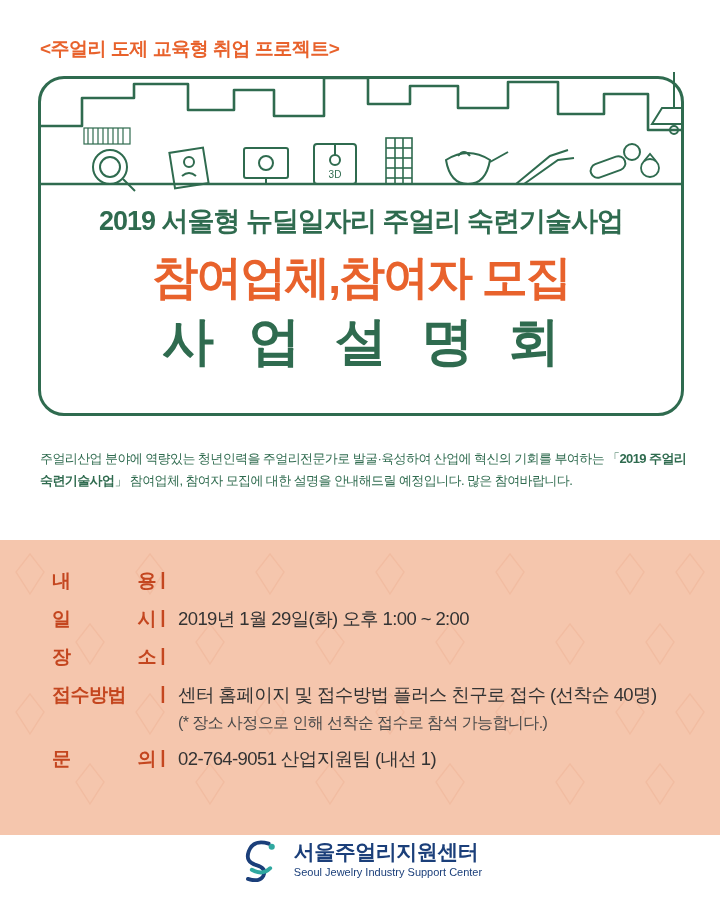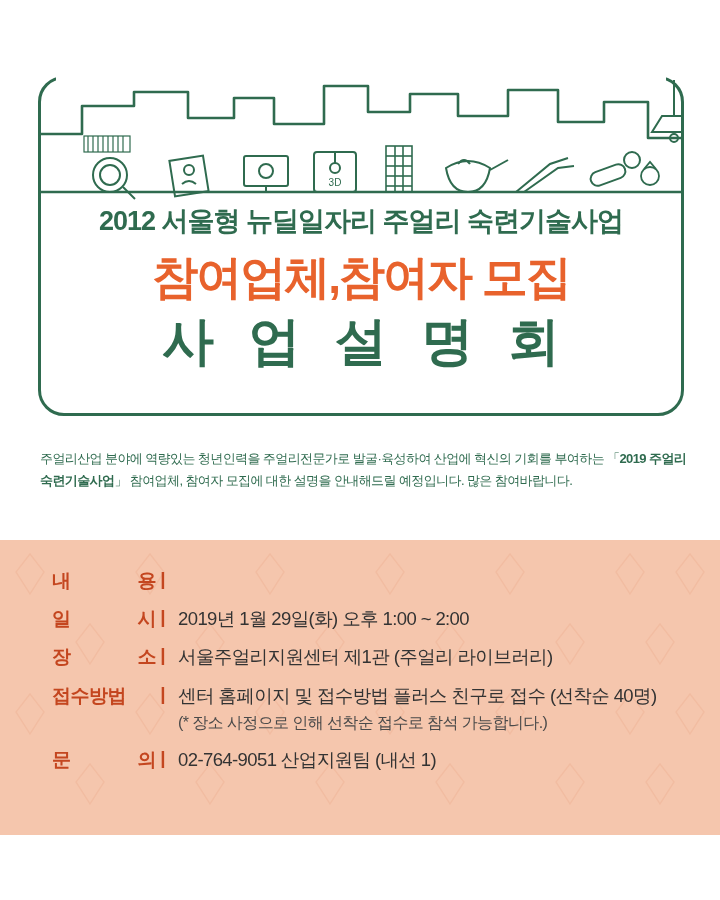--- a/index.html
+++ b/index.html
@@ -22,21 +22,21 @@
     font-size: 19px;
     font-weight: bold;
     color: #e8622c;
     letter-spacing: -0.5px;
     white-space: nowrap;
   }
 
   
   .illus {
     position: absolute;
-    top: 72px; left: 38px;
+    top: 64px; left: 38px;
     width: 646px; height: 135px;
   }
   .illus svg { display: block; }
 
   
   .titlebox {
     position: absolute;
     top: 76px; left: 38px;
     width: 646px; height: 340px;
     border: 3px solid #2f6b4f;
@@ -160,20 +160,21 @@
     color: #1b3f7a;
     letter-spacing: 0px;
     margin-top: 2px;
   }
 </style>
 </head>
 <body>
 
 <div class="poster">
 
+  <div class="tagline">&lt;주얼리 도제 교육형 취업 프로젝트&gt;</div>
 
   <div class="titlebox"></div>
 
   <div class="illus">
     <svg width="646" height="135" viewBox="0 0 646 135" fill="none" xmlns="http://www.w3.org/2000/svg">
 
       <rect x="18" y="-6" width="610" height="18" fill="#ffffff"></rect>
 
       <path d="M0 120 L0 62 L44 62 L44 34 L96 34 L96 20 L150 20 L150 46 L196 46 L196 26 L236 26 L236 52 L286 52 L286 14 L330 14 L330 40 L372 40 L372 22 L420 22 L420 44 L470 44 L470 18 L520 18 L520 50 L566 50 L566 30 L610 30 L610 66 L646 66" stroke="#2f6b4f" stroke-width="2.6" fill="none" stroke-linejoin="round"></path>
 
@@ -250,21 +251,21 @@
       </g>
 
       <g stroke="#2f6b4f" stroke-width="1.8" fill="none">
         <circle cx="612" cy="104" r="9"></circle>
         <path d="M606 97 l6 -7 l6 7"></path>
       </g>
     </svg>
   </div>
 
   <div class="title-inner">
-    <div class="t-line1">2012 서울형 뉴딜일자리 주얼리 숙련기술사업</div>
+    <div class="t-line1">2019 서울형 뉴딜일자리 주얼리 숙련기술사업</div>
     <div class="t-line2">참여업체,참여자 모집</div>
     <div class="t-line3">사 업 설 명 회</div>
   </div>
 
   <div class="para">
     <span>주얼리산업 분야에 역량있는 청년인력을 주얼리전문가로 발굴·육성하여 산업에 혁신의 기회를 부여하는 「</span><b>2019 주얼리 숙련기술사업</b><span>」 참여업체, 참여자 모집에 대한 설명을 안내해드릴 예정입니다. 많은 참여바랍니다.</span>
   </div>
 
   <div class="infoband">
     <svg class="gems" width="720" height="295" viewBox="0 0 720 295" xmlns="http://www.w3.org/2000/svg">
@@ -324,21 +325,20 @@
         <div class="bar">|</div>
         <div class="val">2019년 1월 29일(화) 오후 1:00 ~ 2:00</div>
       </div>
 
       <div class="row">
         <div class="lbl">
           <span class="sp">장</span>
             <span class="sp">소</span>
         </div>
         <div class="bar">|</div>
-        <div class="val">서울주얼리지원센터 제1관 (주얼리 라이브러리)</div>
       </div>
 
       <div class="row">
         <div class="lbl">
           <span class="sp">접수방법</span>
         </div>
         <div class="bar">|</div>
         <div class="val">
           <span>센터 홈페이지 및 접수방법 플러스 친구로 접수 (선착순 40명)</span>
           <span class="sub">(* 장소 사정으로 인해 선착순 접수로 참석 가능합니다.)</span>
@@ -350,14 +350,25 @@
           <span class="sp">문</span>
             <span class="sp">의</span>
         </div>
         <div class="bar">|</div>
         <div class="val">02-764-9051 산업지원팀 (내선 1)</div>
       </div>
 
     </div>
   </div>
 
+  <div class="footer">
+    <svg class="logo-mark" viewBox="0 0 60 60" xmlns="http://www.w3.org/2000/svg">
+      <path d="M40 10 q-20 -6 -26 10 q-5 14 10 18 q14 4 9 14 q-5 9 -20 4" stroke="#1b3f7a" stroke-width="5" fill="none" stroke-linecap="round"></path>
+      <path d="M18 44 q14 8 24 -2" stroke="#2fa8a0" stroke-width="5" fill="none" stroke-linecap="round"></path>
+      <circle cx="44" cy="14" r="4" fill="#2fa8a0"></circle>
+    </svg>
+    <div class="logo-text">
+      <div class="ko">서울주얼리지원센터</div>
+      <div class="en">Seoul Jewelry Industry Support Center</div>
+    </div>
+  </div>
 
 </div>
 
 </body></html>

